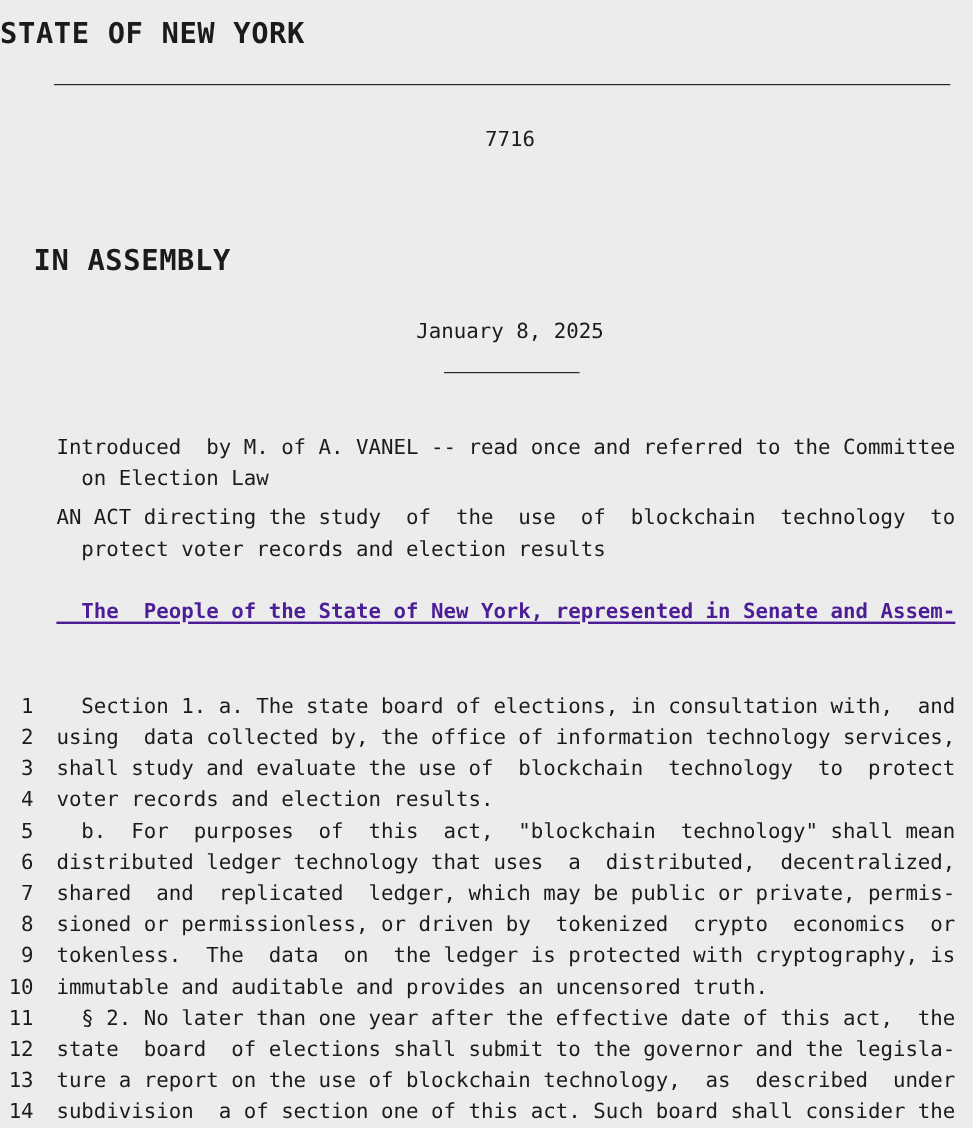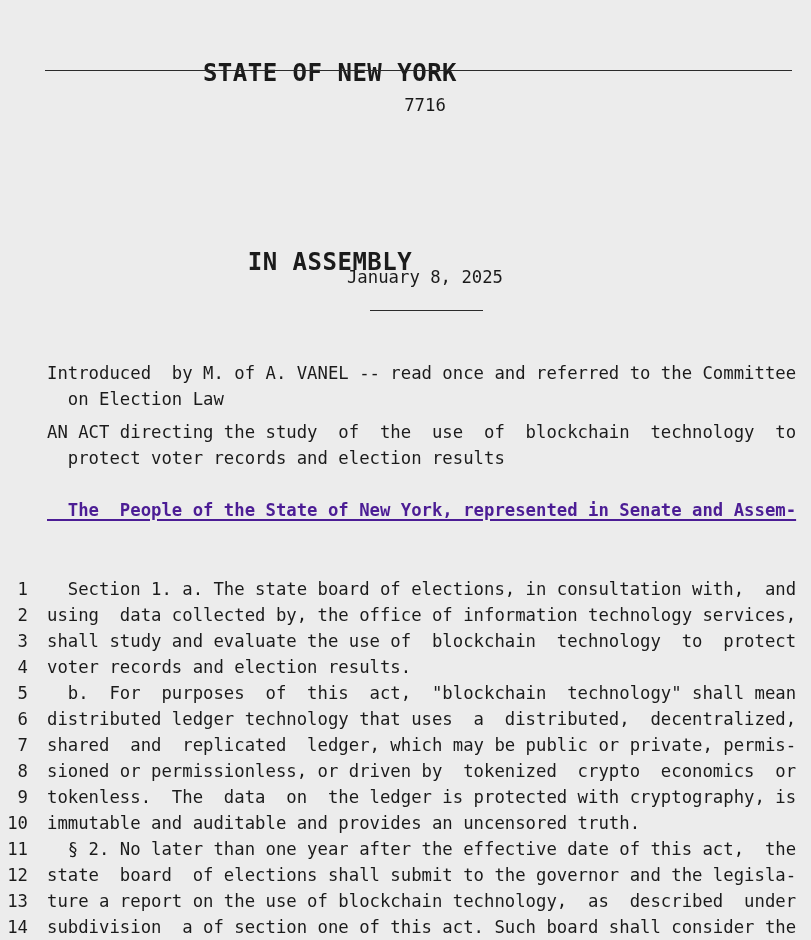--- a/index.html
+++ b/index.html
@@ -16,40 +16,38 @@
     position: relative;
     width: 811px;
     height: 940px;
     font-family: "DejaVu Sans Mono", "Liberation Mono", monospace;
     font-size: 17.3px;
     line-height: 26px;
     color: #1b1b1b;
   }
   .title-band {
     position: absolute;
-    left: 12px;
+    left: 0;
     width: 636px;
-    text-align: center;
     font-weight: bold;
     font-size: 24px;
     line-height: 32px;
     letter-spacing: 0.5px;
     white-space: pre;
-    margin-top: 45px;
   }
   .t-state   { top: 12px; }
-  .t-chamber { top: 201px; }
+  .t-chamber { top: 201px; padding-left: 28px; }
   .center-text {
     position: absolute;
     left: 39px;
     width: 772px;
     text-align: center;
     white-space: pre;
   }
-  .t-billno  { top: 92px; }
+  .t-billno  { top: 104px; }
   .t-session { top: 150px; }
   .t-date    { top: 264px; }
   .rule {
     position: absolute;
     border-top: 1px solid #2b2b2b;
     height: 0;
   }
   .rule-long  { top: 70px;  left: 45px;  width: 747px; }
   .rule-short { top: 310px; left: 370px; width: 113px; }
   .para {

